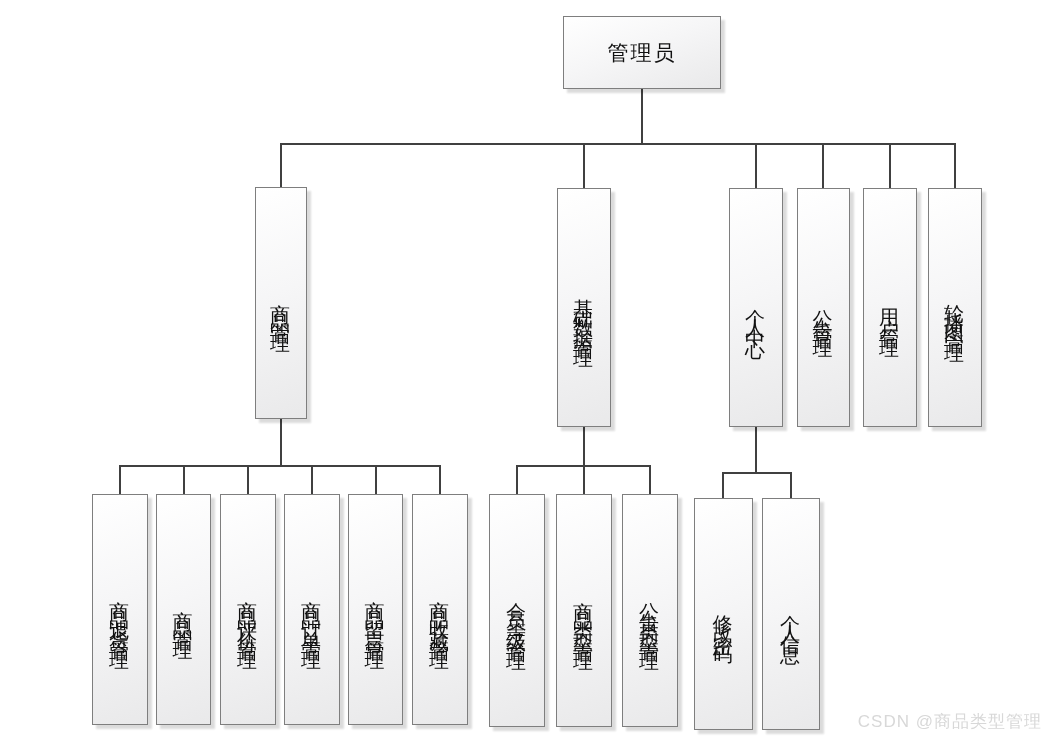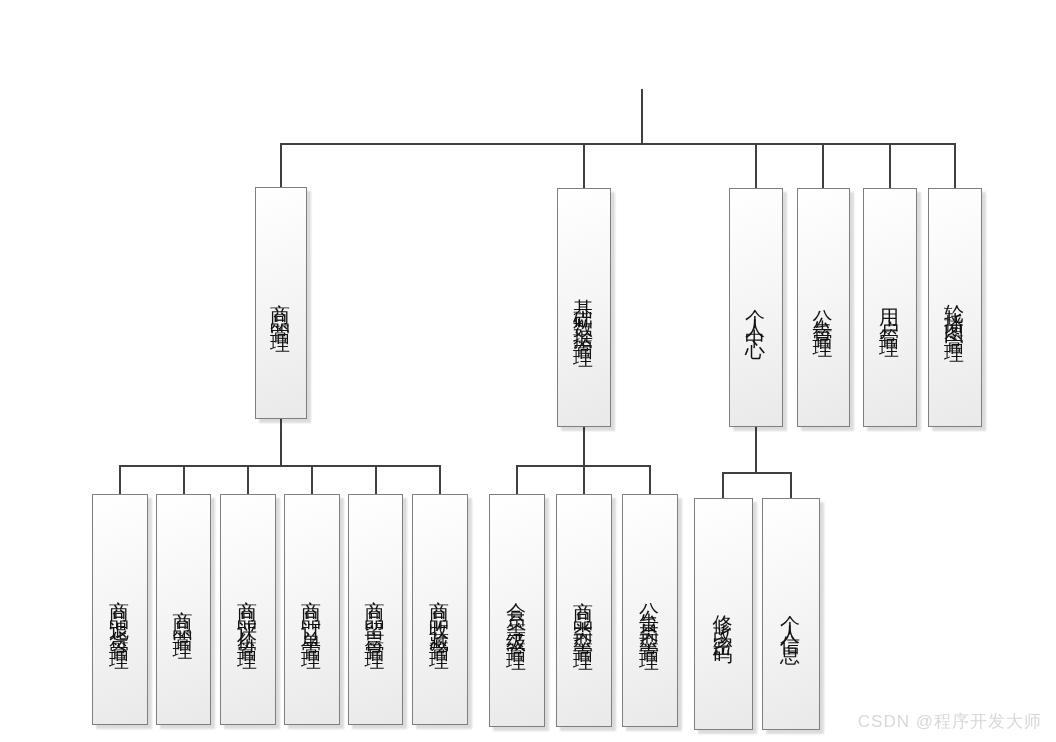--- a/index.html
+++ b/index.html
@@ -75,20 +75,23 @@
   <div class="line h" style="left:516px; top:465px; width:135px"></div>
   <div class="line v" style="left:516px; top:465px; height:29px"></div>
   <div class="line v" style="left:583px; top:465px; height:29px"></div>
   <div class="line v" style="left:649px; top:465px; height:29px"></div>
 
   <div class="line v" style="left:755px; top:427px; height:47px"></div>
   <div class="line h" style="left:722px; top:472px; width:70px"></div>
   <div class="line v" style="left:722px; top:472px; height:27px"></div>
   <div class="line v" style="left:790px; top:472px; height:27px"></div>
 
+  <div class="node" style="left:563px; top:16px; width:158px; height:73px">
+    <span class="root-label">管理员</span>
+  </div>
 
   <div class="node" style="left:255px; top:187px; width:52px; height:232px">
     <span class="v-label">商品管理</span>
   </div>
   <div class="node" style="left:557px; top:188px; width:54px; height:239px">
     <span class="v-label">基础数据管理</span>
   </div>
   <div class="node" style="left:729px; top:188px; width:54px; height:239px">
     <span class="v-label">个人中心</span>
   </div>
@@ -131,15 +134,15 @@
     <span class="v-label">公告类型管理</span>
   </div>
 
   <div class="node" style="left:694px; top:498px; width:59px; height:232px">
     <span class="v-label">修改密码</span>
   </div>
   <div class="node" style="left:762px; top:498px; width:58px; height:232px">
     <span class="v-label">个人信息</span>
   </div>
 
-  <div class="watermark">CSDN @程序开发大师</div>
+  <div class="watermark">CSDN @商品类型管理</div>
 
 </div>
 
 </body></html>

